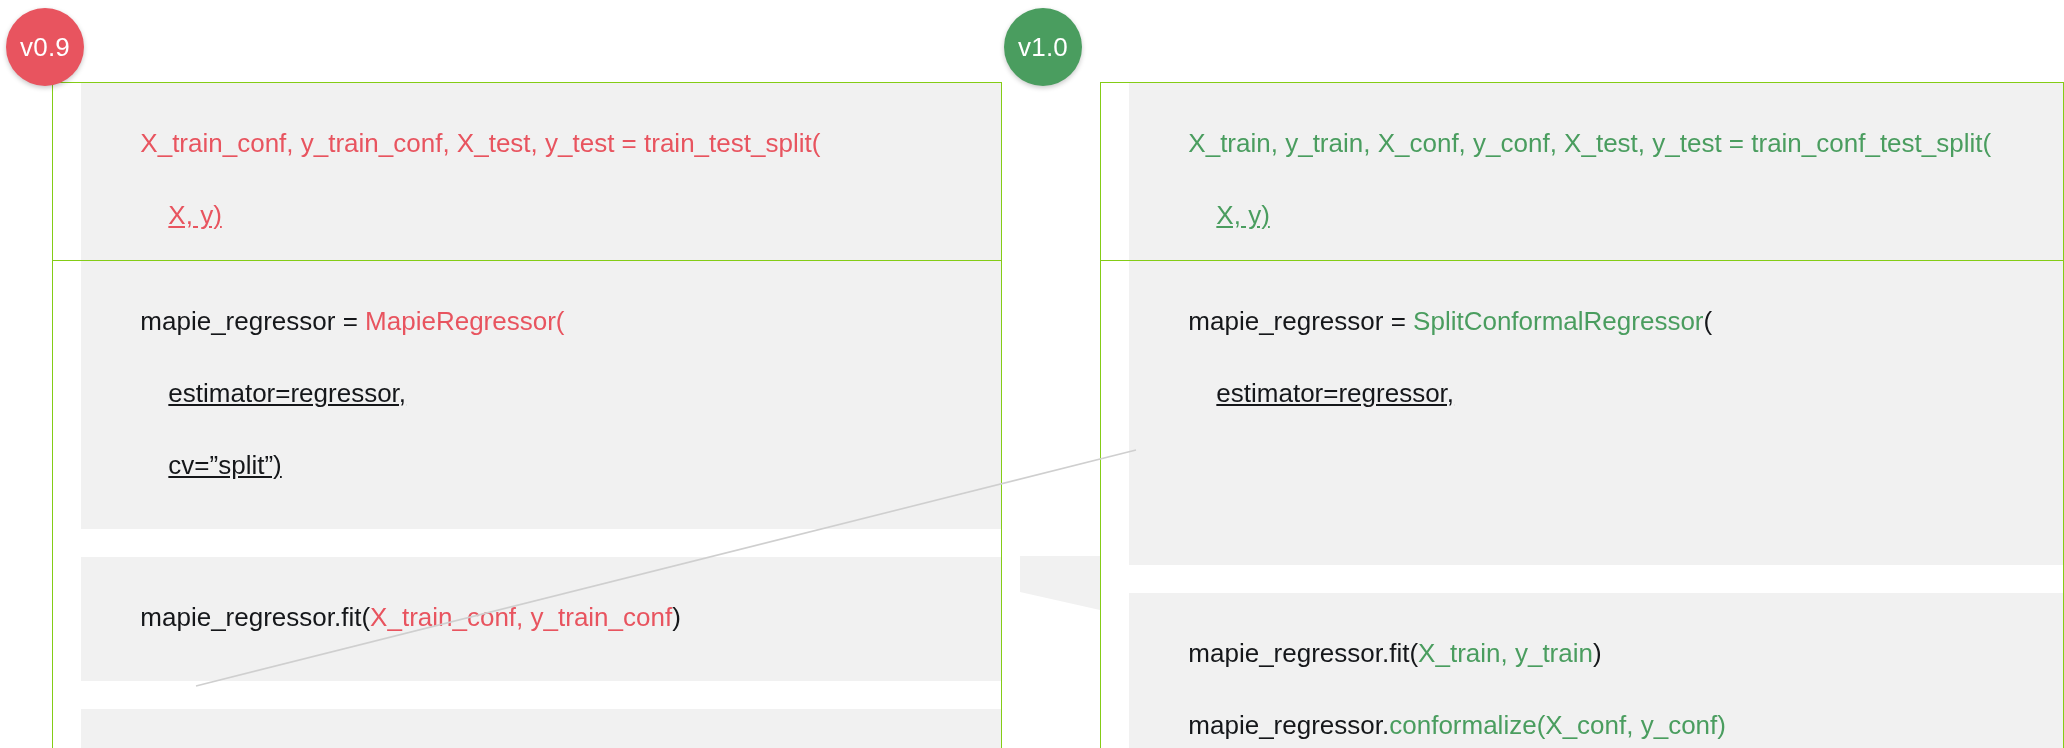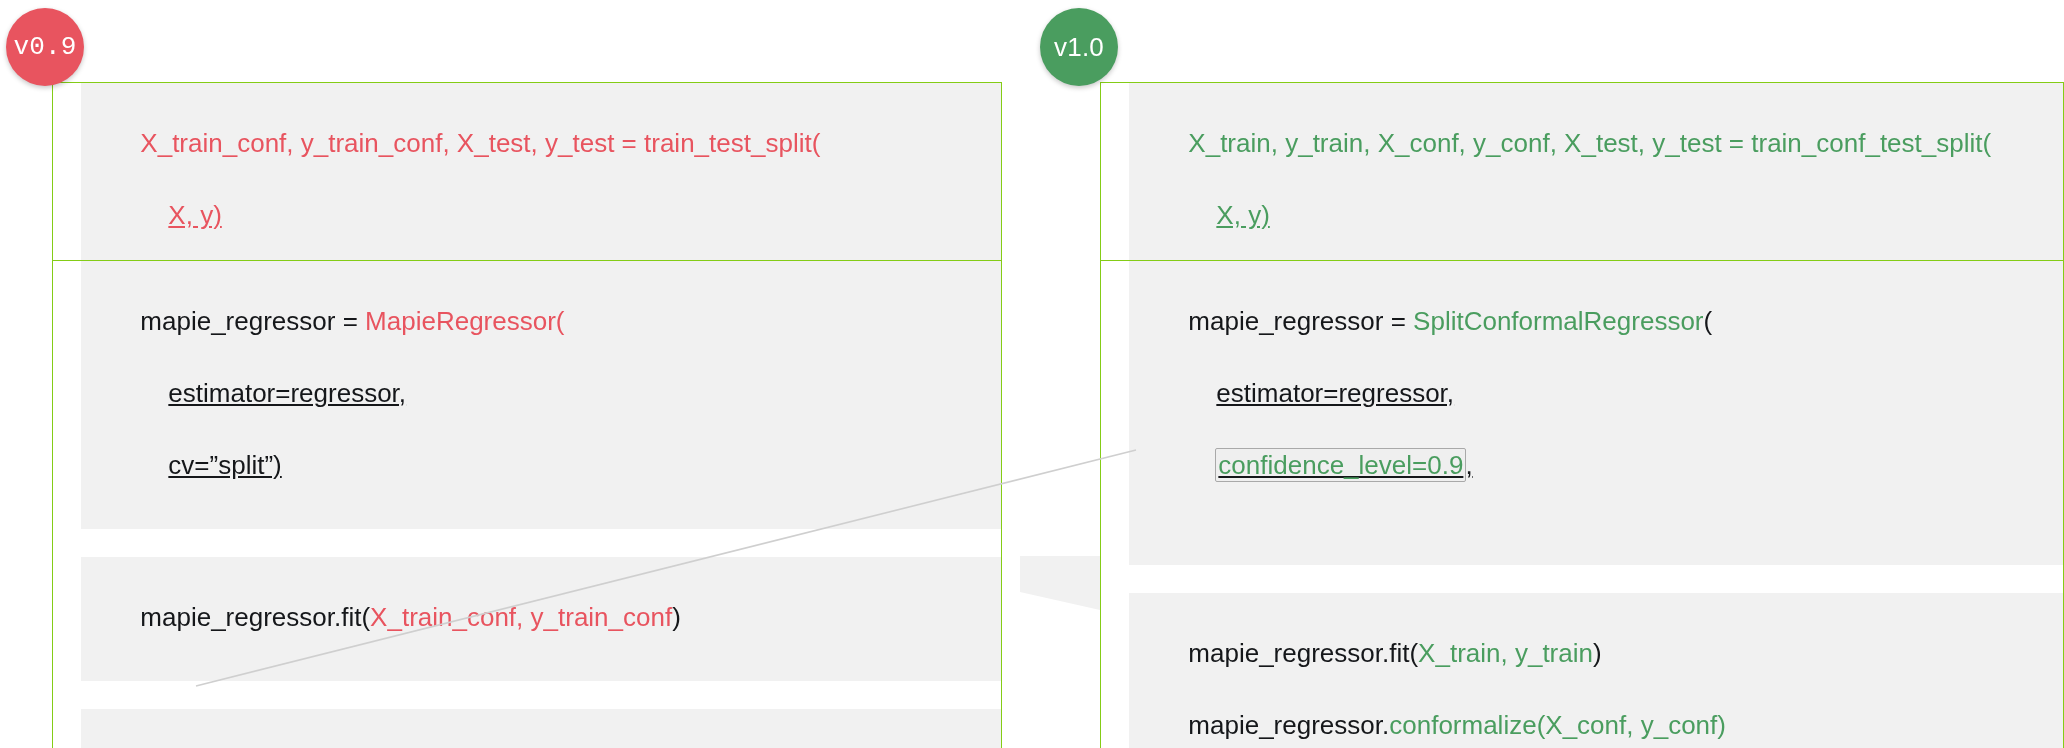--- a/index.html
+++ b/index.html
@@ -27,24 +27,23 @@
     color: #ffffff;
     font-size: 26px;
     letter-spacing: 0.2px;
     z-index: 40;
     box-shadow: 0 2px 5px rgba(0,0,0,0.22);
   }
   #badge-v09 {
     left: 6px;
     top: 8px;
     background: #e8545f;
-    font-family: Liberation Mono, monospace;
   }
   #badge-v10 {
-    left: 1040px;
+    left: 1004px;
     top: 8px;
     background: #4a9d5f;
     text-align: right;
   }
 
   
   .column {
     position: absolute;
     top: 0;
     width: 960px;
@@ -155,21 +154,21 @@
     <div class="row blank"></div>
     <div class="row">
       <span>regressor = LinearRegression()</span>
     </div>
   </div>
 
   <div class="card" style="left:0; top:260px; width:964px;">
     <div class="row shaded">
       <span>mapie_regressor = </span><span class="green">SplitConformalRegressor</span><span>(</span><br>
       <span class="indent">estimator=regressor,</span><br>
-      <span class="indent"><span class="green hl">confidence_level=0.9</span><span>,</span></span><br>
+      <br>
     </div>
     <div class="row blank"></div>
     <div class="row shaded">
       <span>mapie_regressor.fit(</span><span class="green">X_train, y_train</span><span>)</span><br>
       <span>mapie_regressor.</span><span class="green">conformalize(X_conf, y_conf)</span>
     </div>
 
   </div>
 
 </div>

